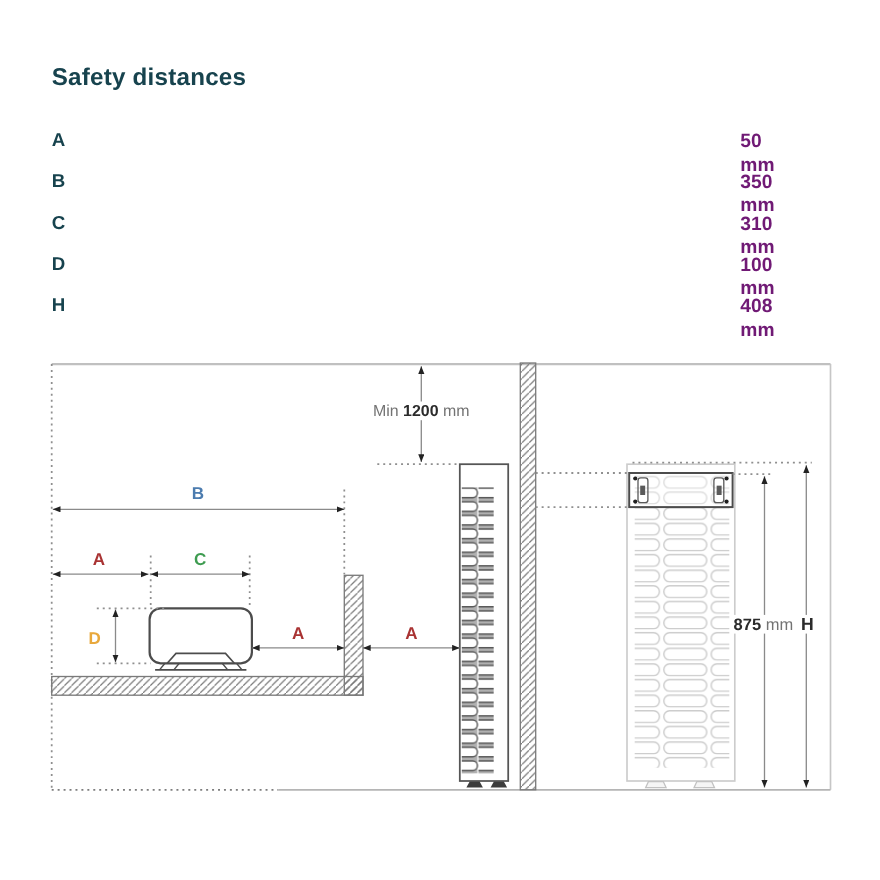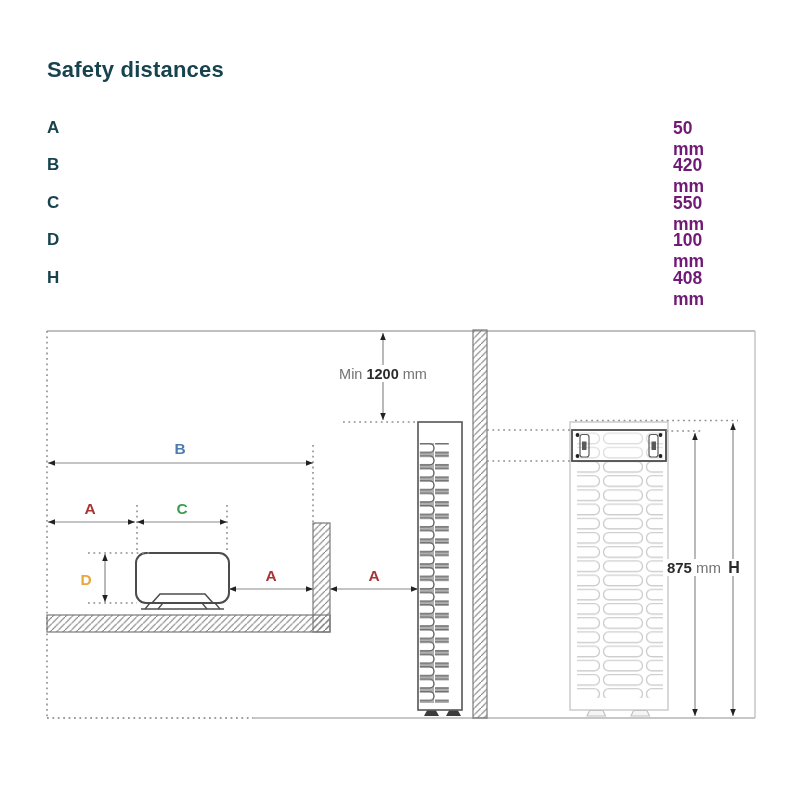--- a/index.html
+++ b/index.html
@@ -32,25 +32,25 @@
 
 <div class="title">Safety distances</div>
 
 <div class="spec-table">
   <div class="srow r0">
     <span class="lbl">A</span>
     <span class="val">50 mm</span>
   </div>
   <div class="srow r1">
     <span class="lbl">B</span>
-    <span class="val">420 mm</span>
+    <span class="val">350 mm</span>
   </div>
   <div class="srow r2">
     <span class="lbl">C</span>
-    <span class="val">550 mm</span>
+    <span class="val">310 mm</span>
   </div>
   <div class="srow r3">
     <span class="lbl">D</span>
     <span class="val">100 mm</span>
   </div>
   <div class="srow r4">
     <span class="lbl">H</span>
     <span class="val">408 mm</span>
   </div>
 </div>

